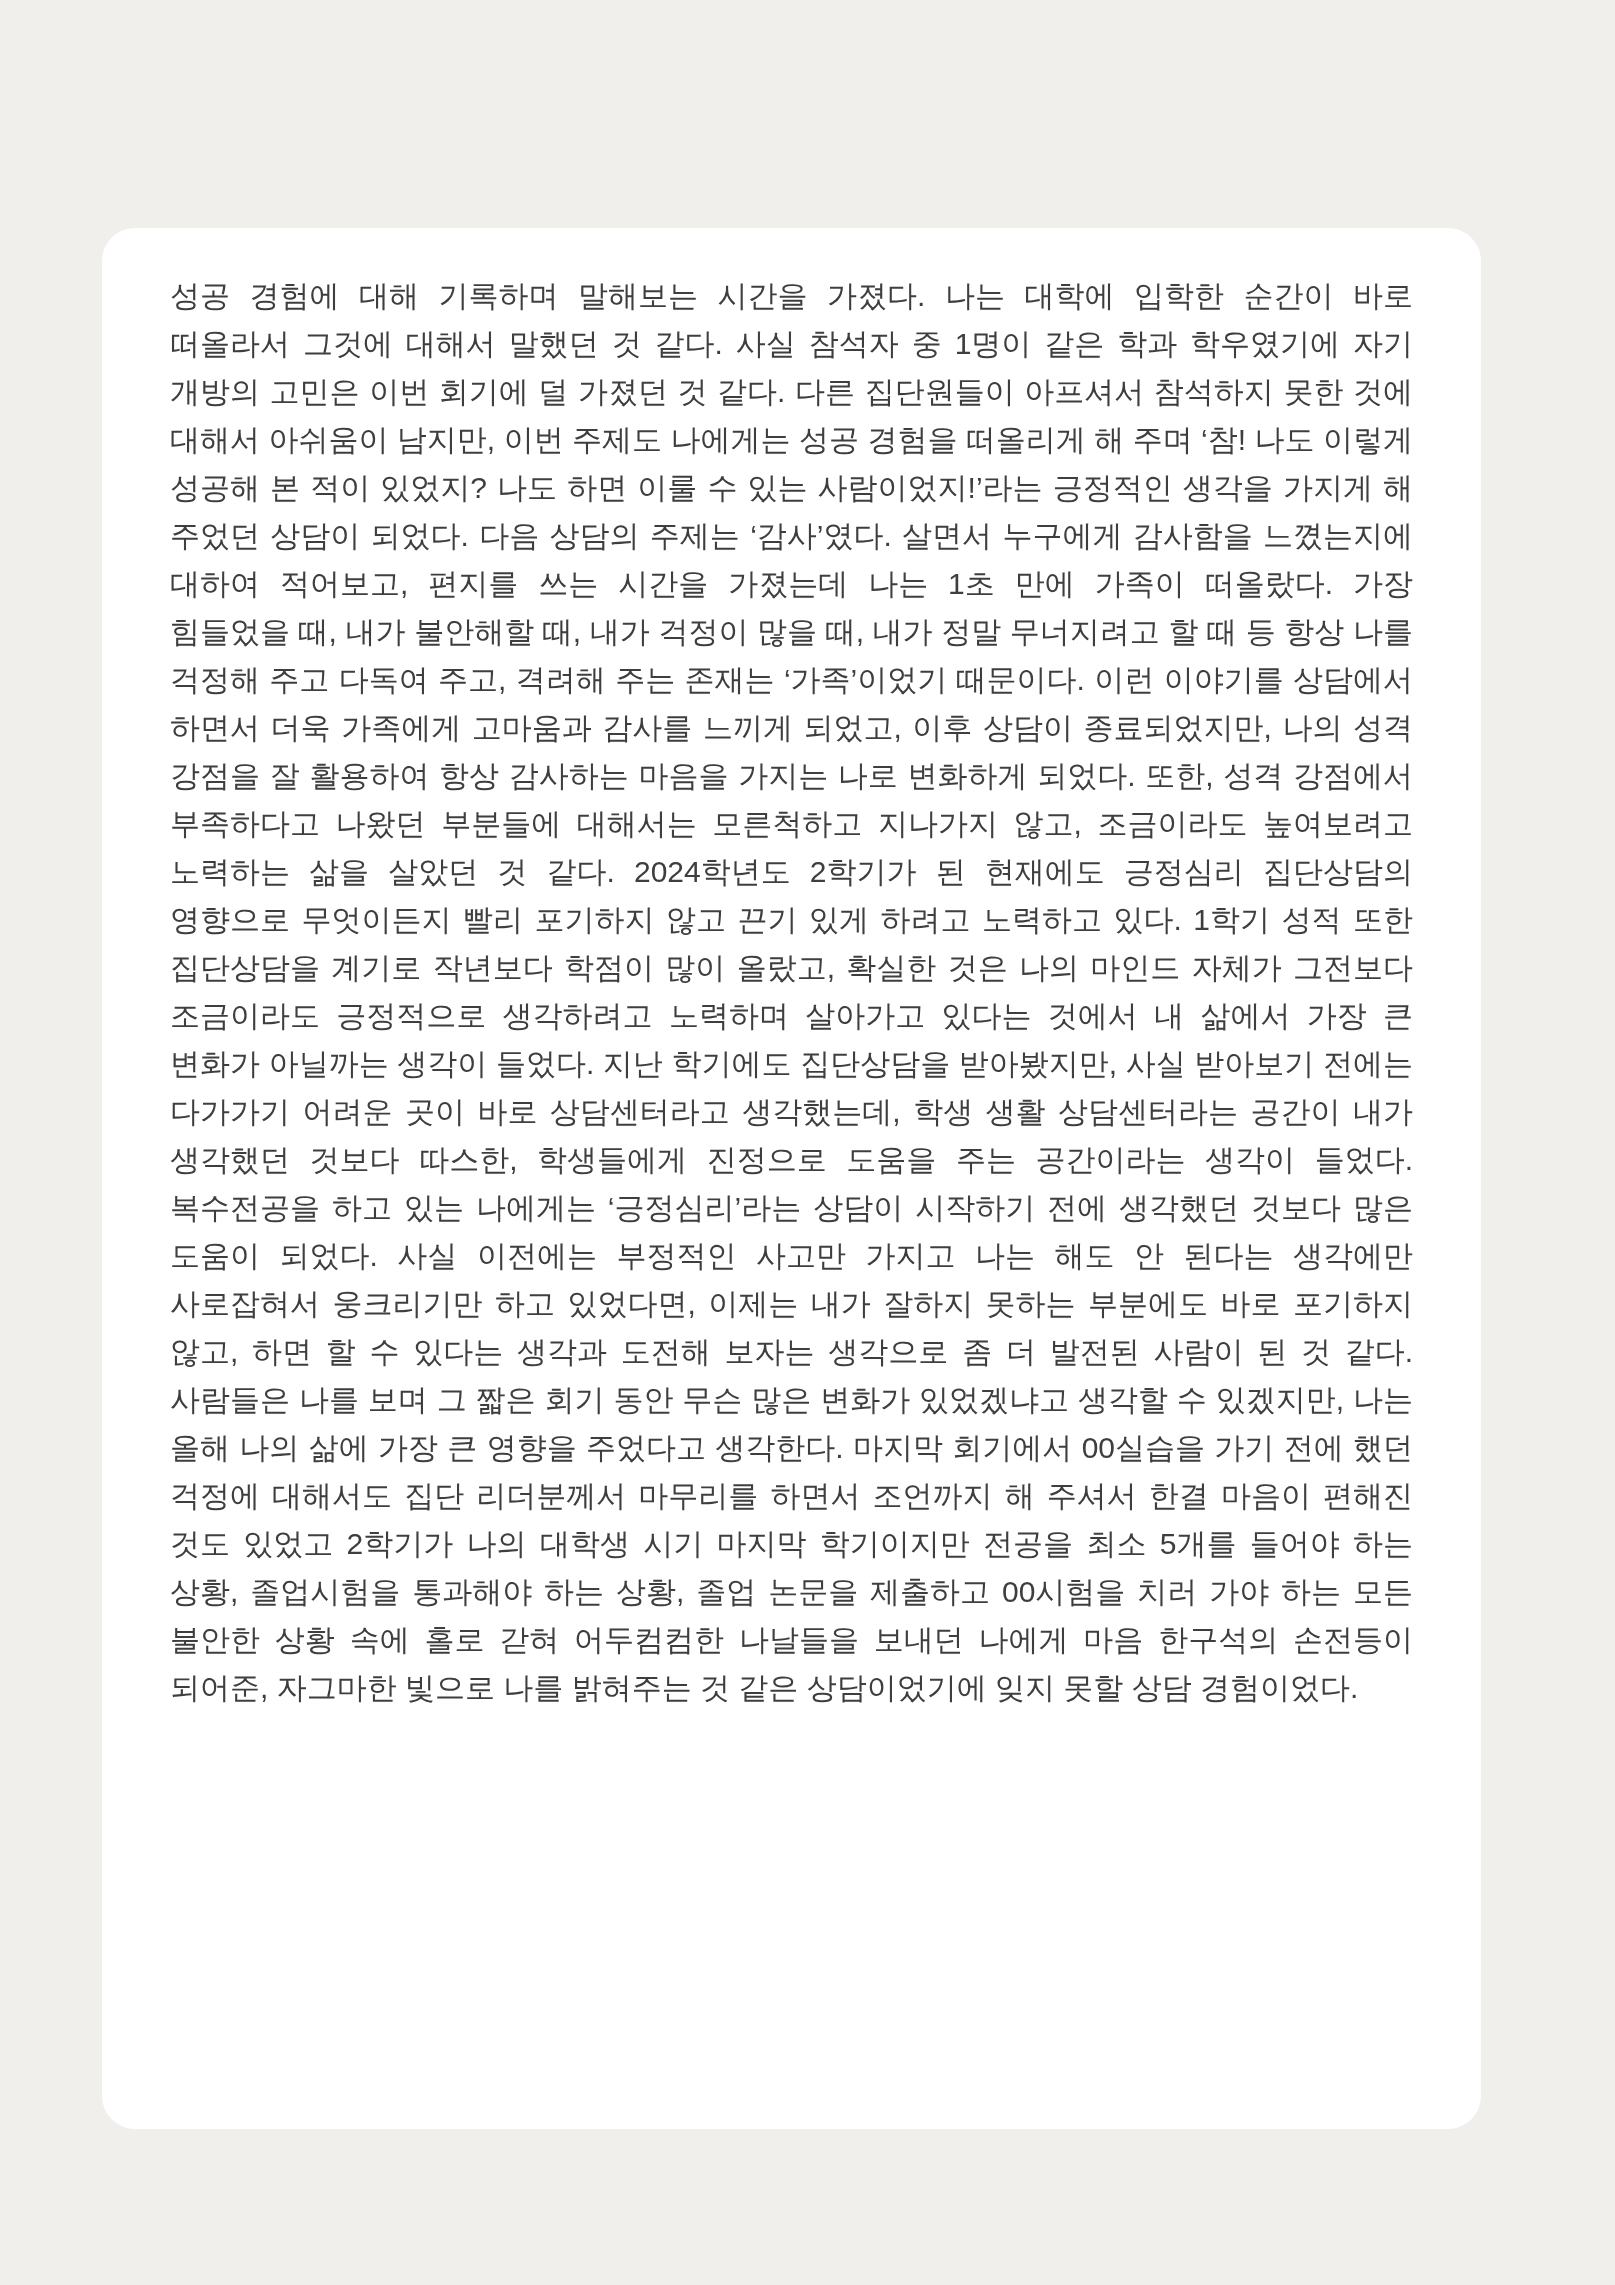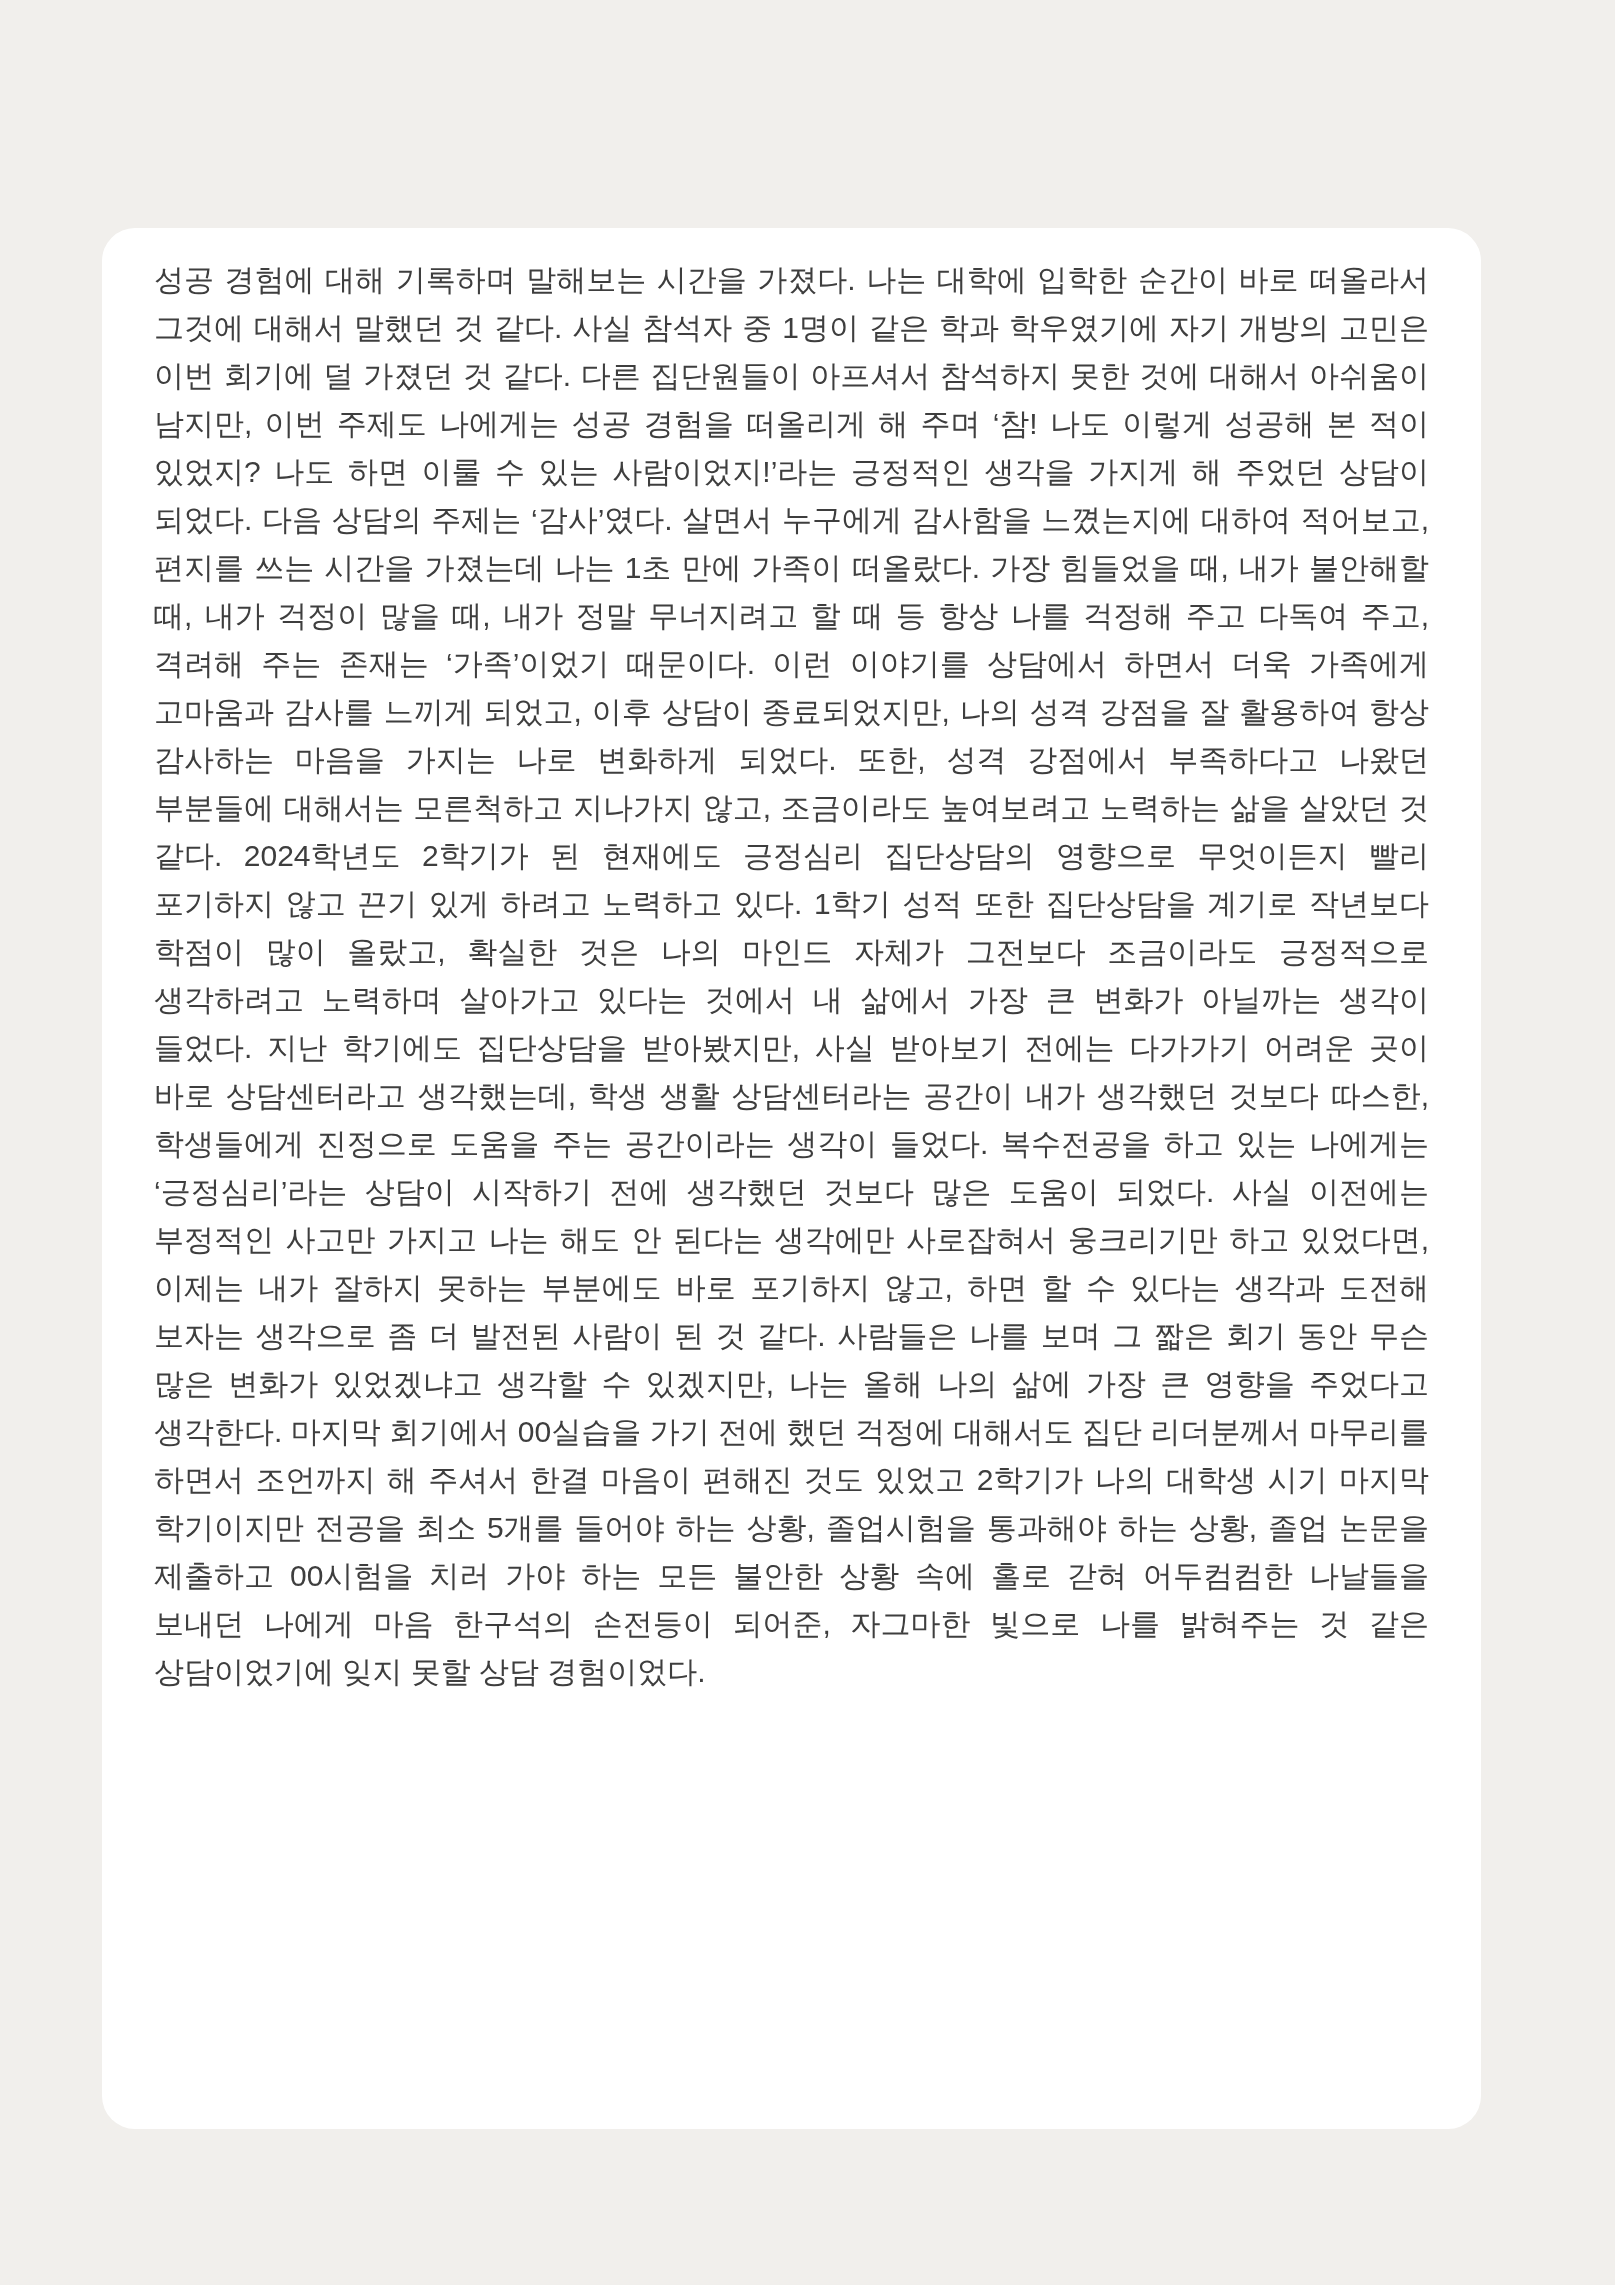--- a/index.html
+++ b/index.html
@@ -24,21 +24,21 @@
     left: 102px;
     top: 228px;
     width: 1379px;
     height: 1901px;
     background: #ffffff;
     border-radius: 33px;
     box-sizing: border-box;
     padding: 28px 52px 0 52px;
   }
   .essay-text {
-    margin: 0;
+    margin: 16px;
     font-size: 30px;
     line-height: 48px;
     color: #3e3e3e;
     text-align: justify;
     letter-spacing: 0px;
     word-break: keep-all;
     overflow-wrap: break-word;
   }
 </style>
 </head>

